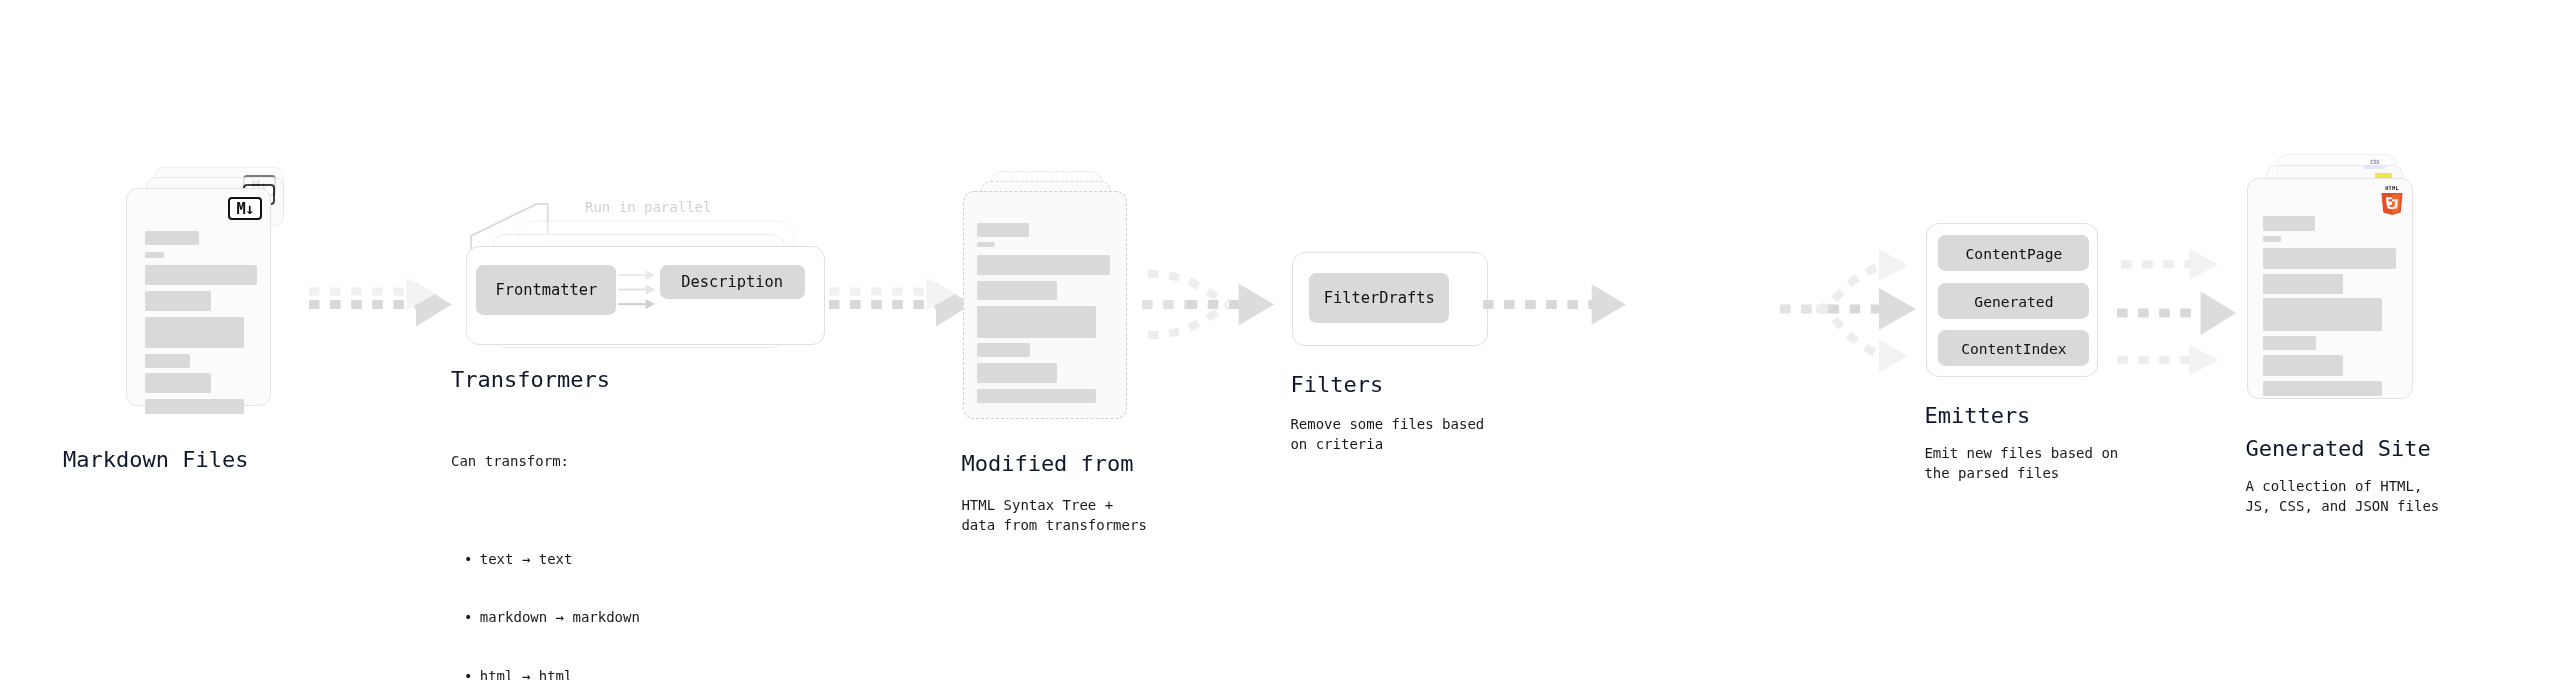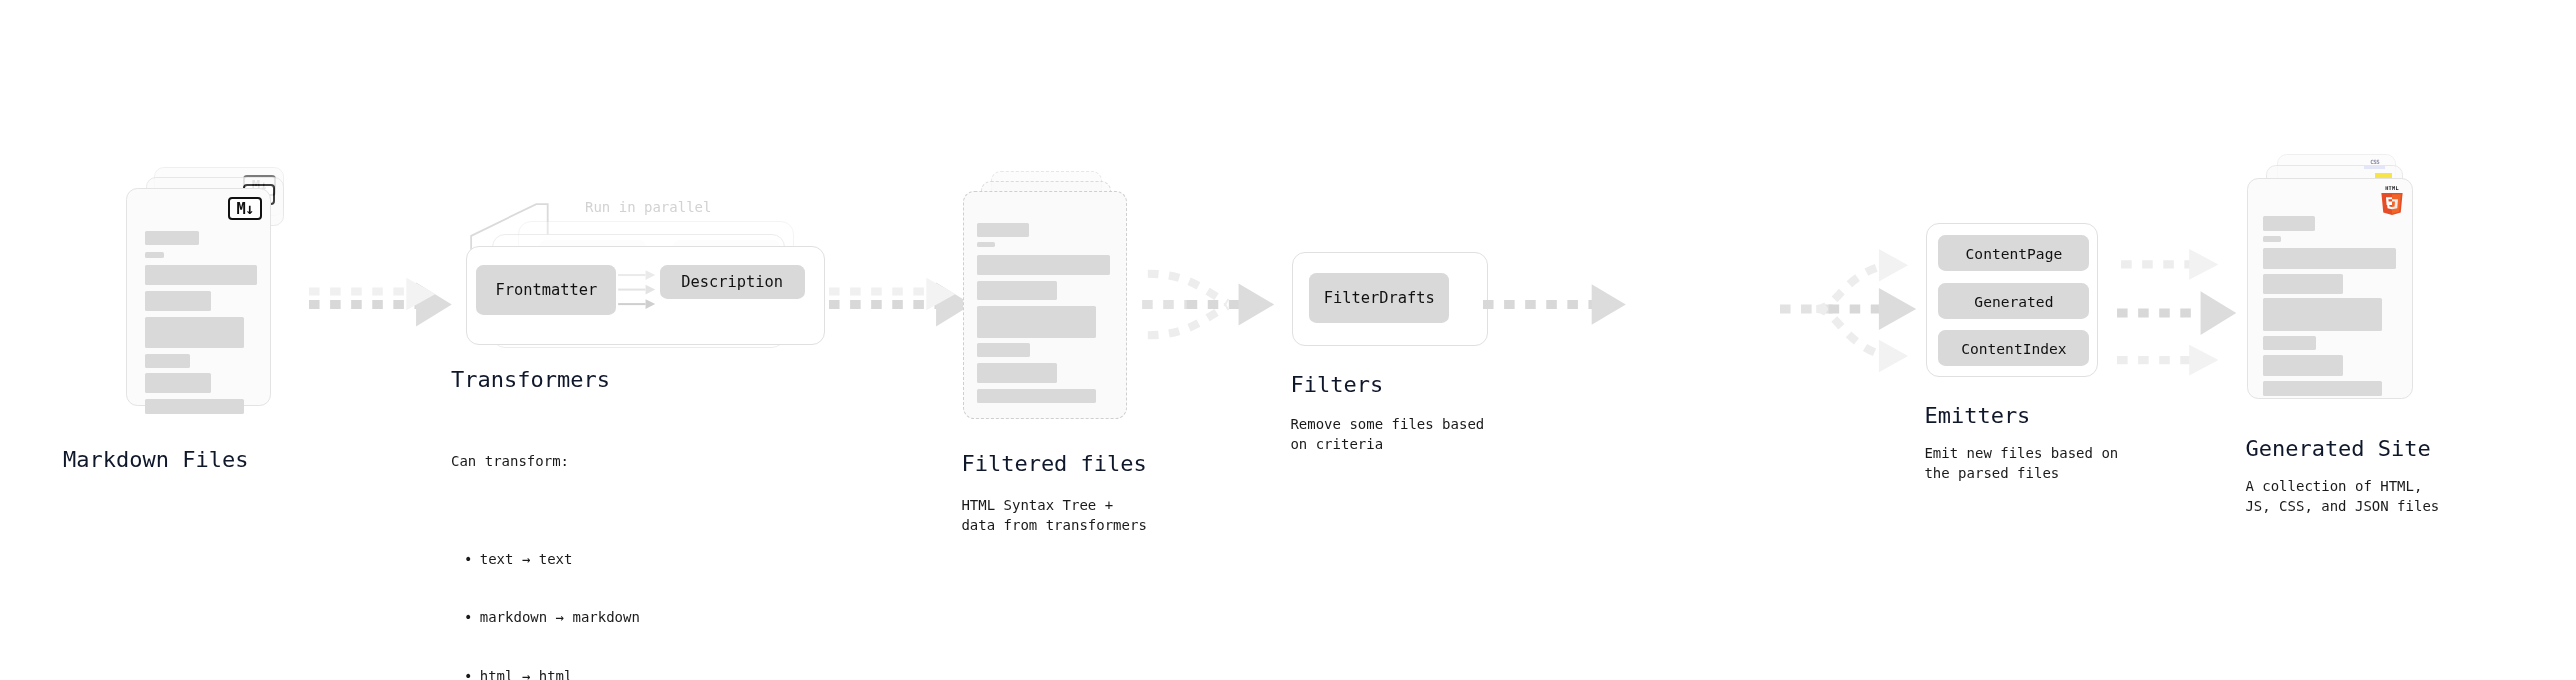--- a/index.html
+++ b/index.html
@@ -208,21 +208,21 @@
         <div class="skel" style="left:13px;top:50px;width:18px;height:5.7px;"></div>
         <div class="skel" style="left:13px;top:63px;width:133px;height:20.3px;"></div>
         <div class="skel" style="left:13px;top:89px;width:80px;height:19.5px;"></div>
         <div class="skel" style="left:13px;top:114px;width:119px;height:32.5px;"></div>
         <div class="skel" style="left:13px;top:151px;width:53px;height:14px;"></div>
         <div class="skel" style="left:13px;top:171px;width:80px;height:20.3px;"></div>
         <div class="skel" style="left:13px;top:197px;width:119px;height:14.6px;"></div>
       </div>
     </div>
 
-    <div class="title" style="left:-1.6px;top:280px;">Filtered files</div>
+    <div class="title" style="left:-1.6px;top:280px;">Modified from</div>
     <div class="sub" style="left:-1.6px;top:325px;">HTML Syntax Tree +
 data from transformers</div>
   </div>
 
   <svg style="left:1138px;top:264px;" width="146" height="81" viewBox="0 0 180 100">
     <path d="M 5 50 L 80 50" stroke="#e2e2e2" stroke-width="11" stroke-dasharray="13 13" fill="none"></path>
     <path d="M 12 12 C 60 12, 78 30, 110 48" stroke="#ededed" stroke-width="10" stroke-dasharray="13 13" fill="none"></path>
     <path d="M 12 88 C 60 88, 78 70, 110 52" stroke="#ededed" stroke-width="10" stroke-dasharray="13 13" fill="none"></path>
     <path d="M 60 50 L 128 50" stroke="#d8d8d8" stroke-width="11" stroke-dasharray="13 13" fill="none"></path>
     <polygon points="124,24 168,50 124,76" fill="#dcdcdc"></polygon>

